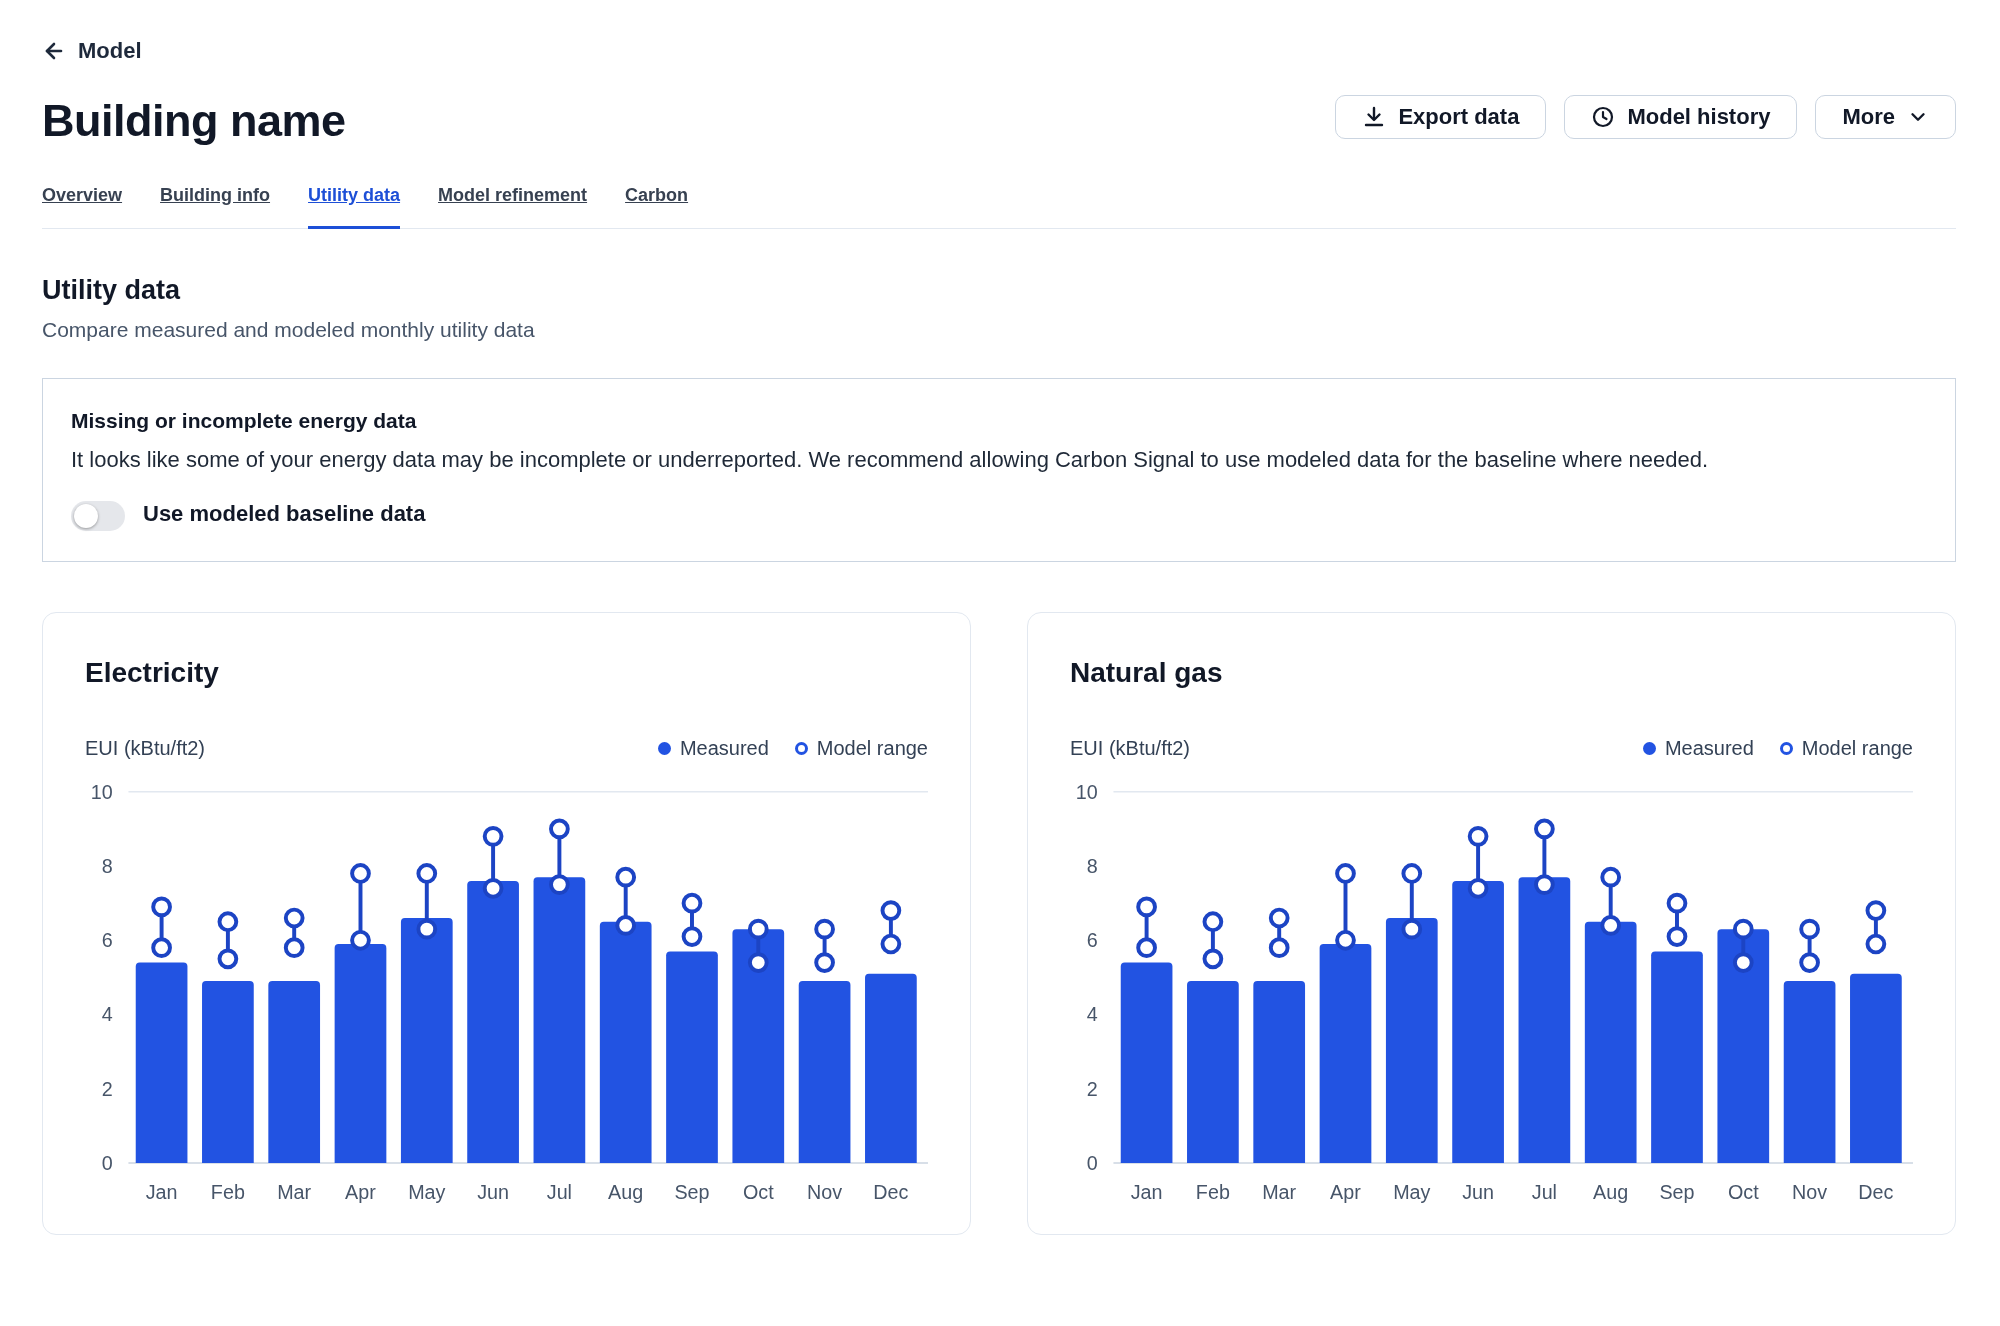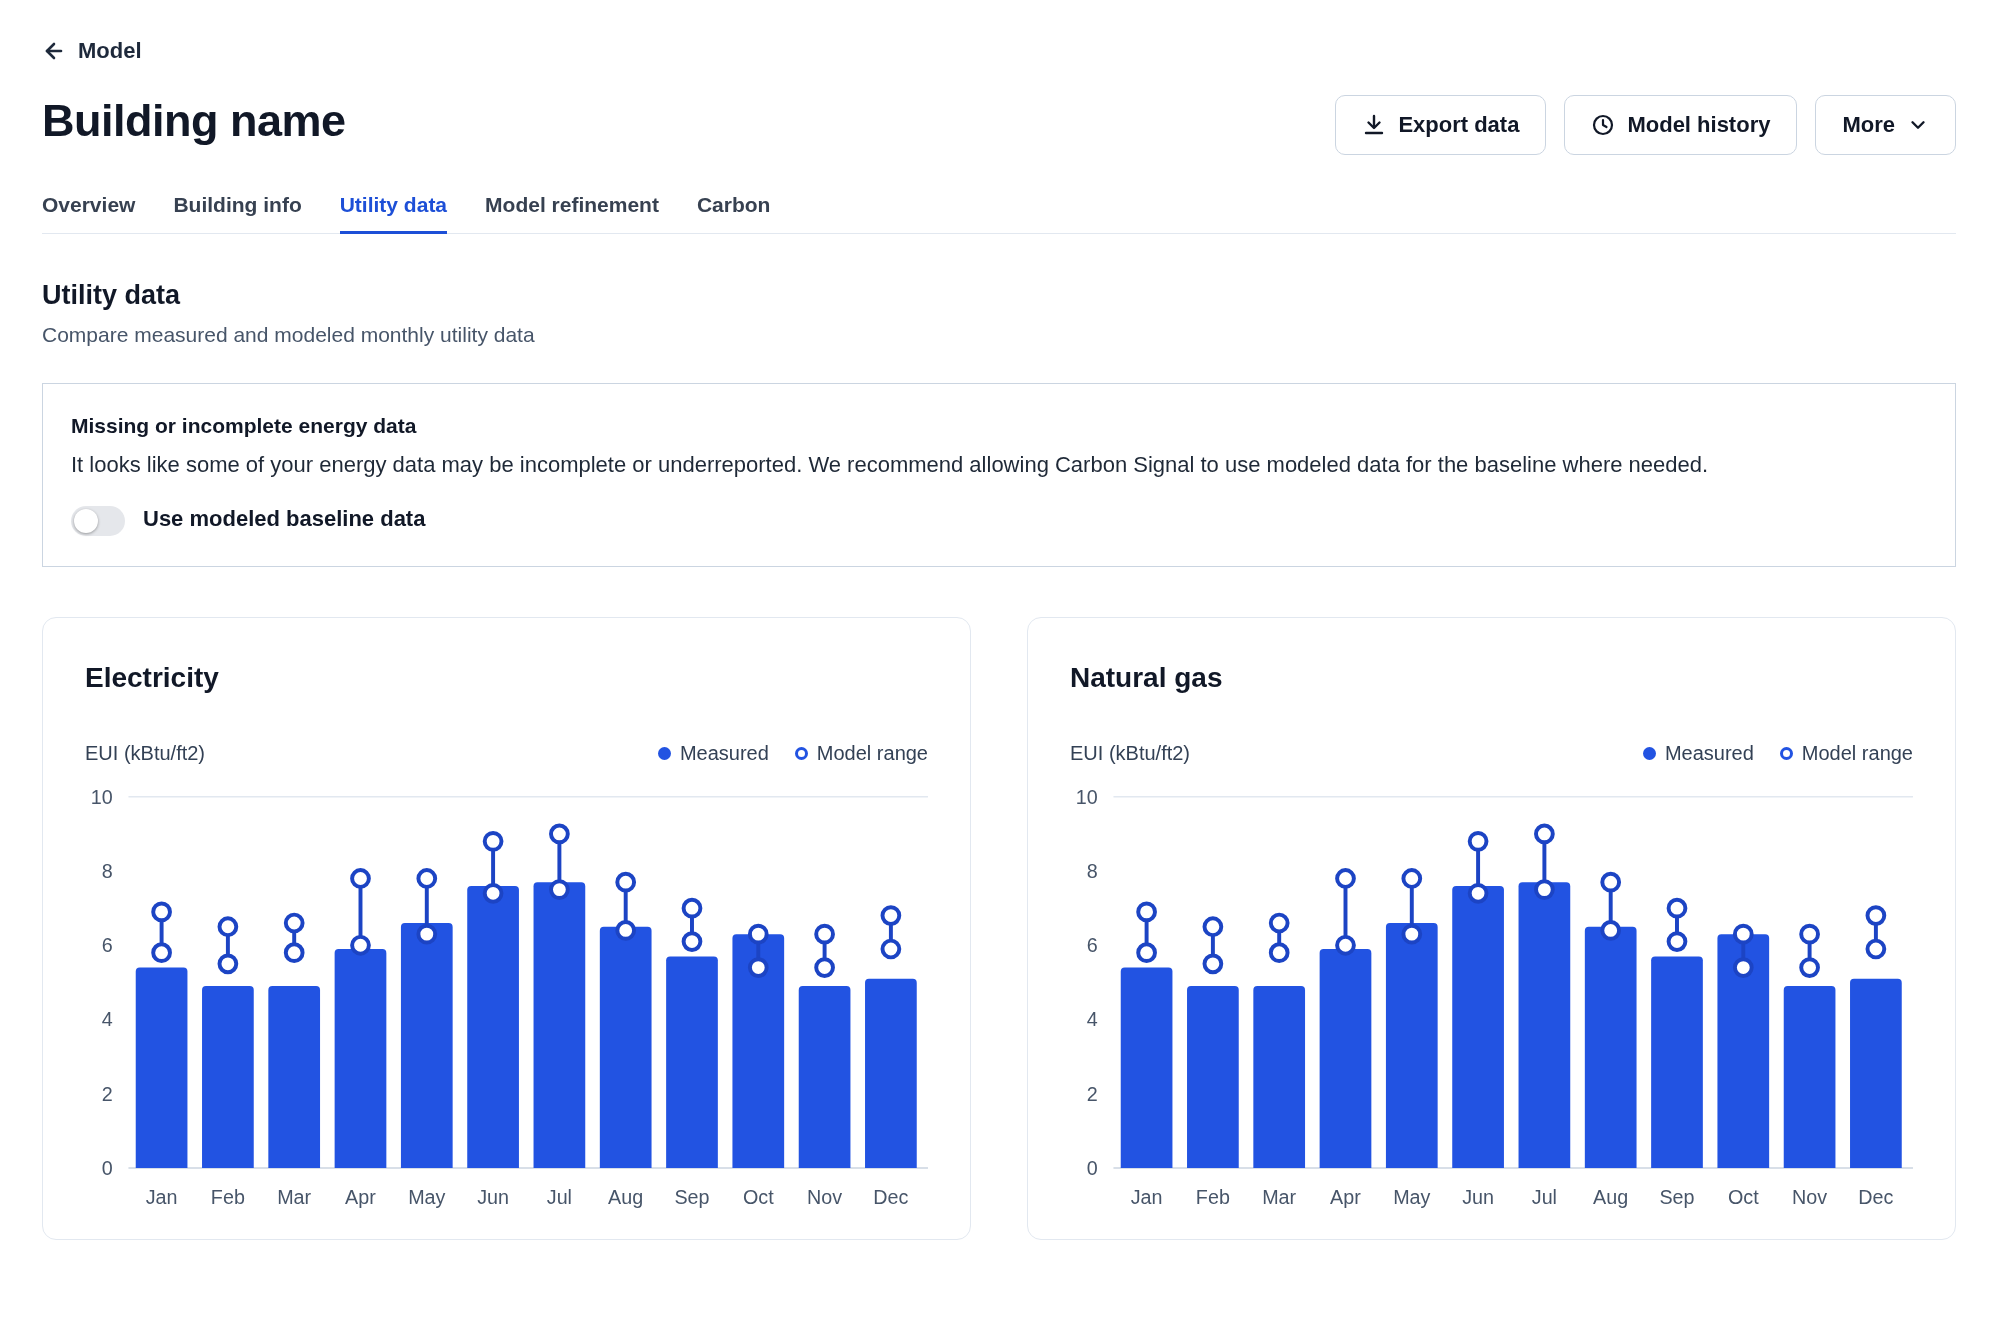--- a/index.html
+++ b/index.html
@@ -21,35 +21,36 @@
   
   .header-row {
     display: flex; align-items: flex-start; justify-content: space-between;
     margin-top: 28px;
   }
   h1 { font-size: 45px; font-weight: 800; letter-spacing: -0.5px; color: #111827; }
   .actions { display: flex; gap: 18px; }
   .btn {
     display: inline-flex; align-items: center; gap: 12px;
     background: #fff; border: 1px solid #cbd5e1; border-radius: 10px;
-    padding: 0 26px; height: 60px;
+    padding: 0 26px; height: 44px;
     font-family: "Liberation Sans", sans-serif;
     font-size: 22px; font-weight: 700; color: #111827; cursor: pointer;
   }
   .btn svg { display: block; }
 
   
   .tabs {
     display: flex; gap: 38px; margin-top: 38px;
     border-bottom: 1px solid #e2e8f0;
   }
   .tab {
-    font-size: 21px; font-weight: 700; color: #374151;
-    padding-bottom: 14px; cursor: pointer; border-bottom: 3px solid transparent;
+    font-size: 18px; font-weight: 700; color: #374151;
+    padding-bottom: 20px; cursor: pointer; border-bottom: 3px solid transparent;
     margin-bottom: -1px;
+    text-decoration: underline;
   }
   .tab.active { color: #1d4fd7; border-bottom-color: #1d4fd7; }
 
   
   .section { margin-top: 46px; }
   .section h2 { font-size: 27px; font-weight: 800; color: #111827; }
   .section .sub { margin-top: 12px; font-size: 21px; color: #475569; }
 
   
   .alert {

